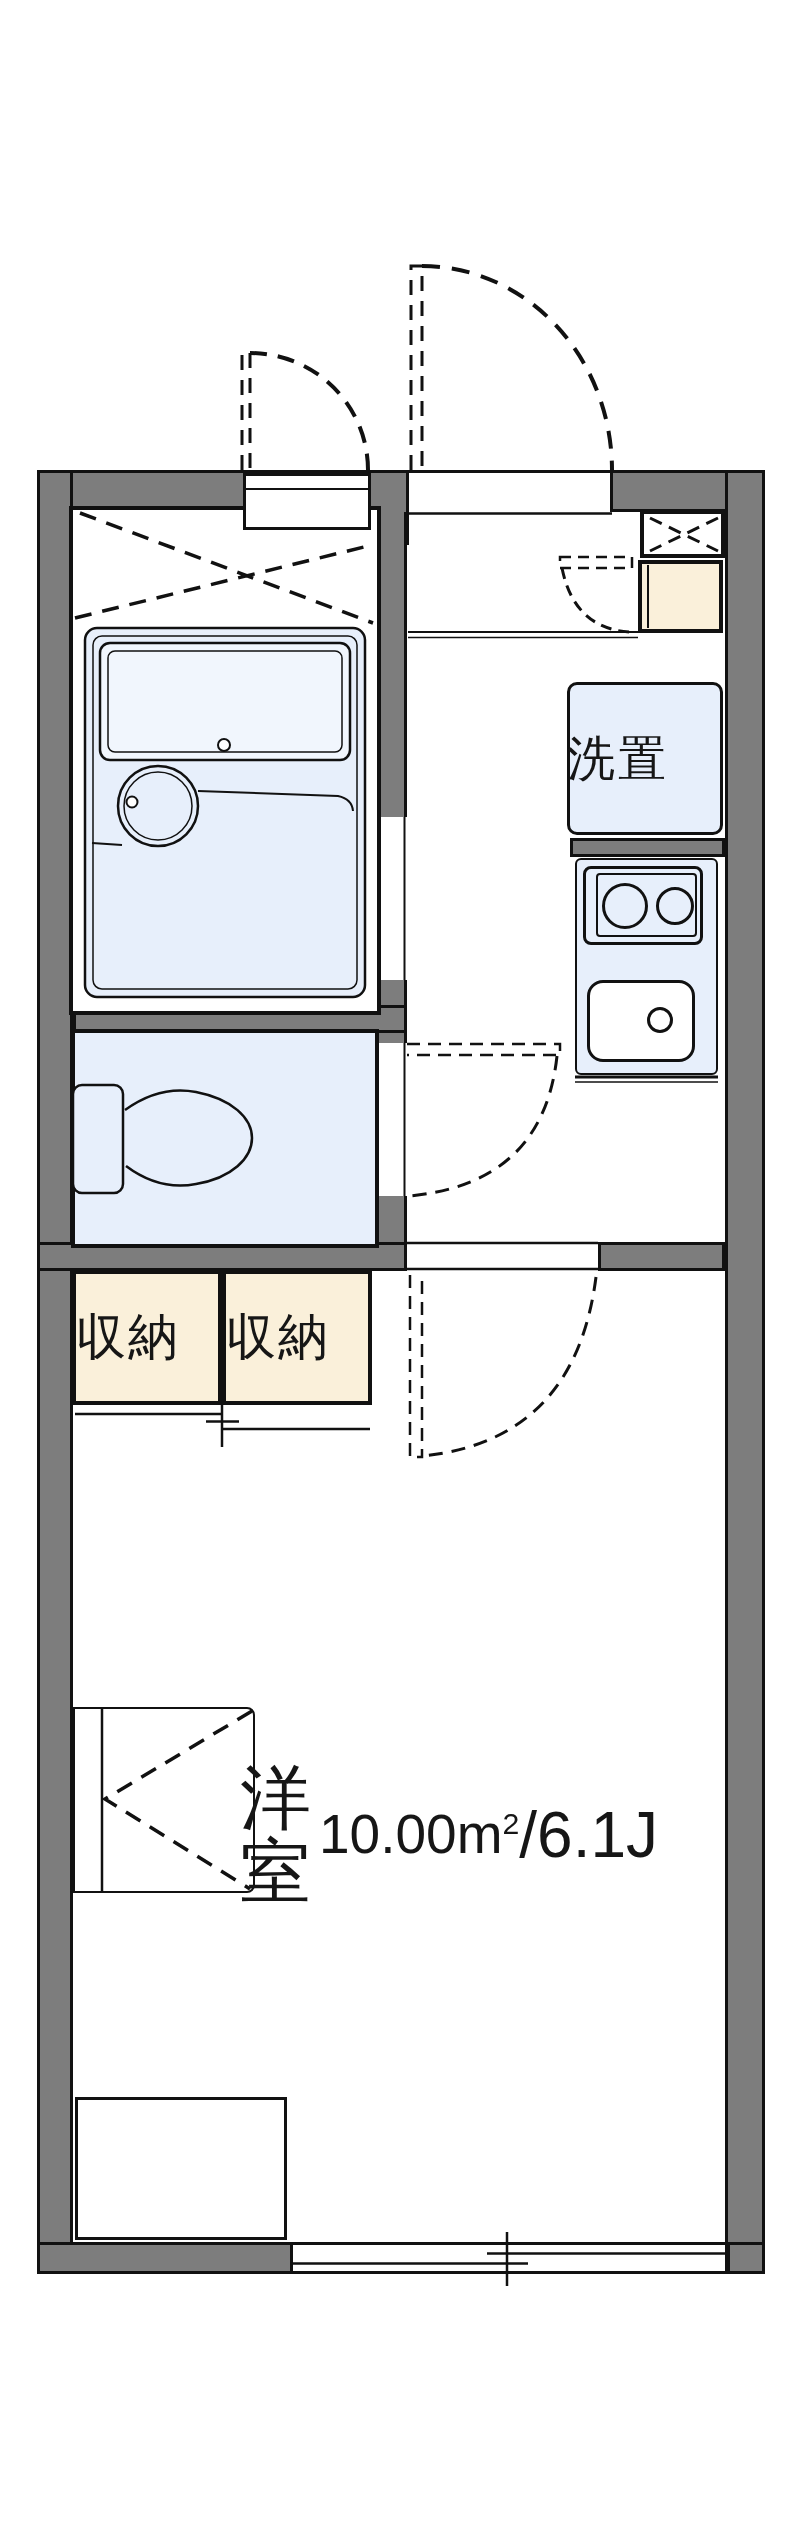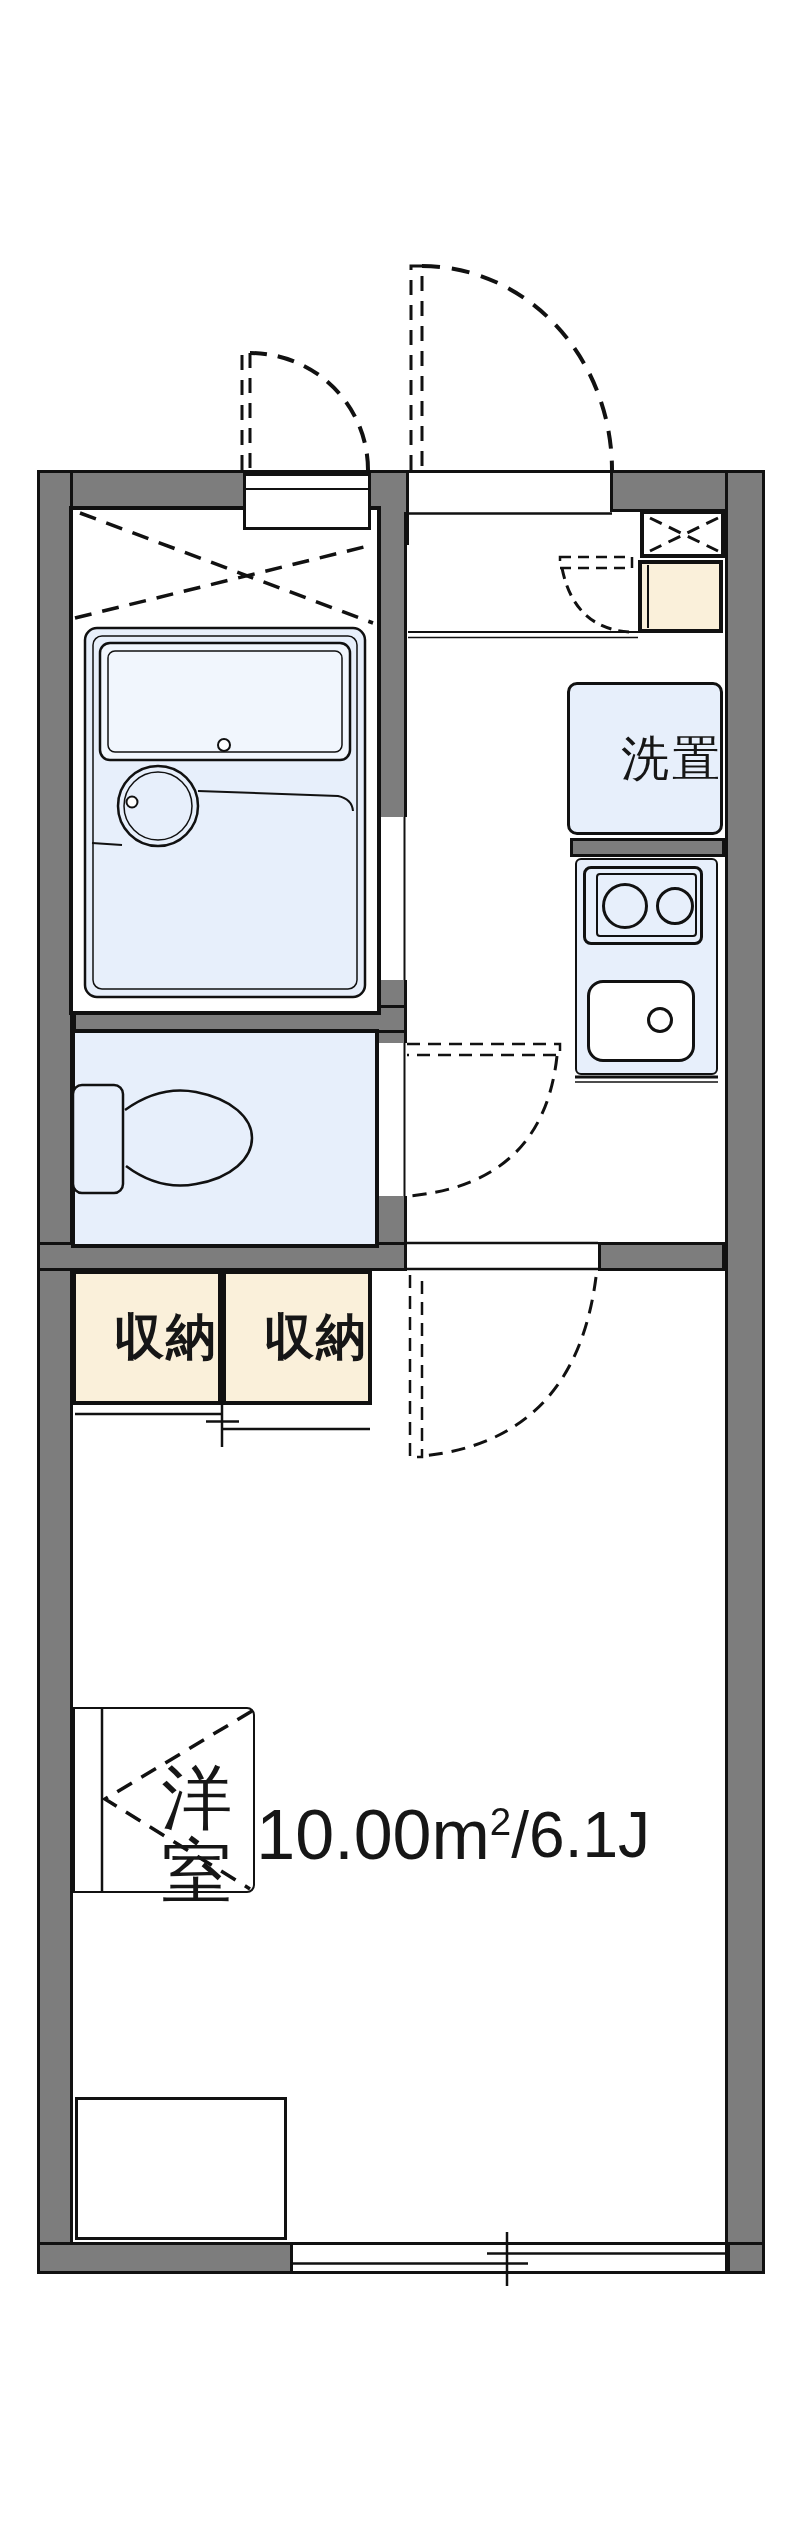--- a/index.html
+++ b/index.html
@@ -11,26 +11,26 @@
   .plan{position:relative;width:800px;height:2539px;background:var(--bg);overflow:hidden;}
   .abs{position:absolute;box-sizing:border-box;}
   .wall{background:var(--wall);border:3px solid var(--ink);z-index:10;}
   .wall-nb{background:var(--wall);border-left:3px solid var(--ink);border-right:3px solid var(--ink);z-index:10;}
   .blackbar{background:var(--ink);z-index:14;}
   .room{border:4px solid var(--ink);z-index:20;}
   .white{background:#fff;}
   .blue{background:var(--blue);}
   .cream{background:var(--cream);}
   .svg-overlay{position:absolute;left:0;top:0;z-index:40;pointer-events:none;}
-  .label{position:absolute;z-index:60;color:#161616;display:flex;align-items:center;justify-content:flex-end;}
-  .label-storage{font-size:50px;font-weight:700;letter-spacing:2px;}
+  .label{position:absolute;z-index:60;color:#161616;display:flex;align-items:center;justify-content:flex-start;}
+  .label-storage{font-size:50px;font-weight:400;letter-spacing:2px;}
   .label-washer{font-size:48px;font-weight:500;letter-spacing:3px;}
   .room-title{text-align:center;line-height:1.04;}
   .room-name{font-size:71px;letter-spacing:8px;font-weight:500;}
-  .room-area{font-size:70px;margin-left:16px;}
+  .room-area{font-size:55px;}
   .room-area sup{font-size:0.55em;vertical-align:super;}
   .room-tatami{font-size:64px;}
 </style>
 </head>
 <body>
 
 <div class="plan">
 
   <div class="abs wall" style="left:37px;top:470px;width:209px;height:42px;"></div>
   <div class="abs wall" style="left:365px;top:470px;width:44px;height:75px;"></div>

